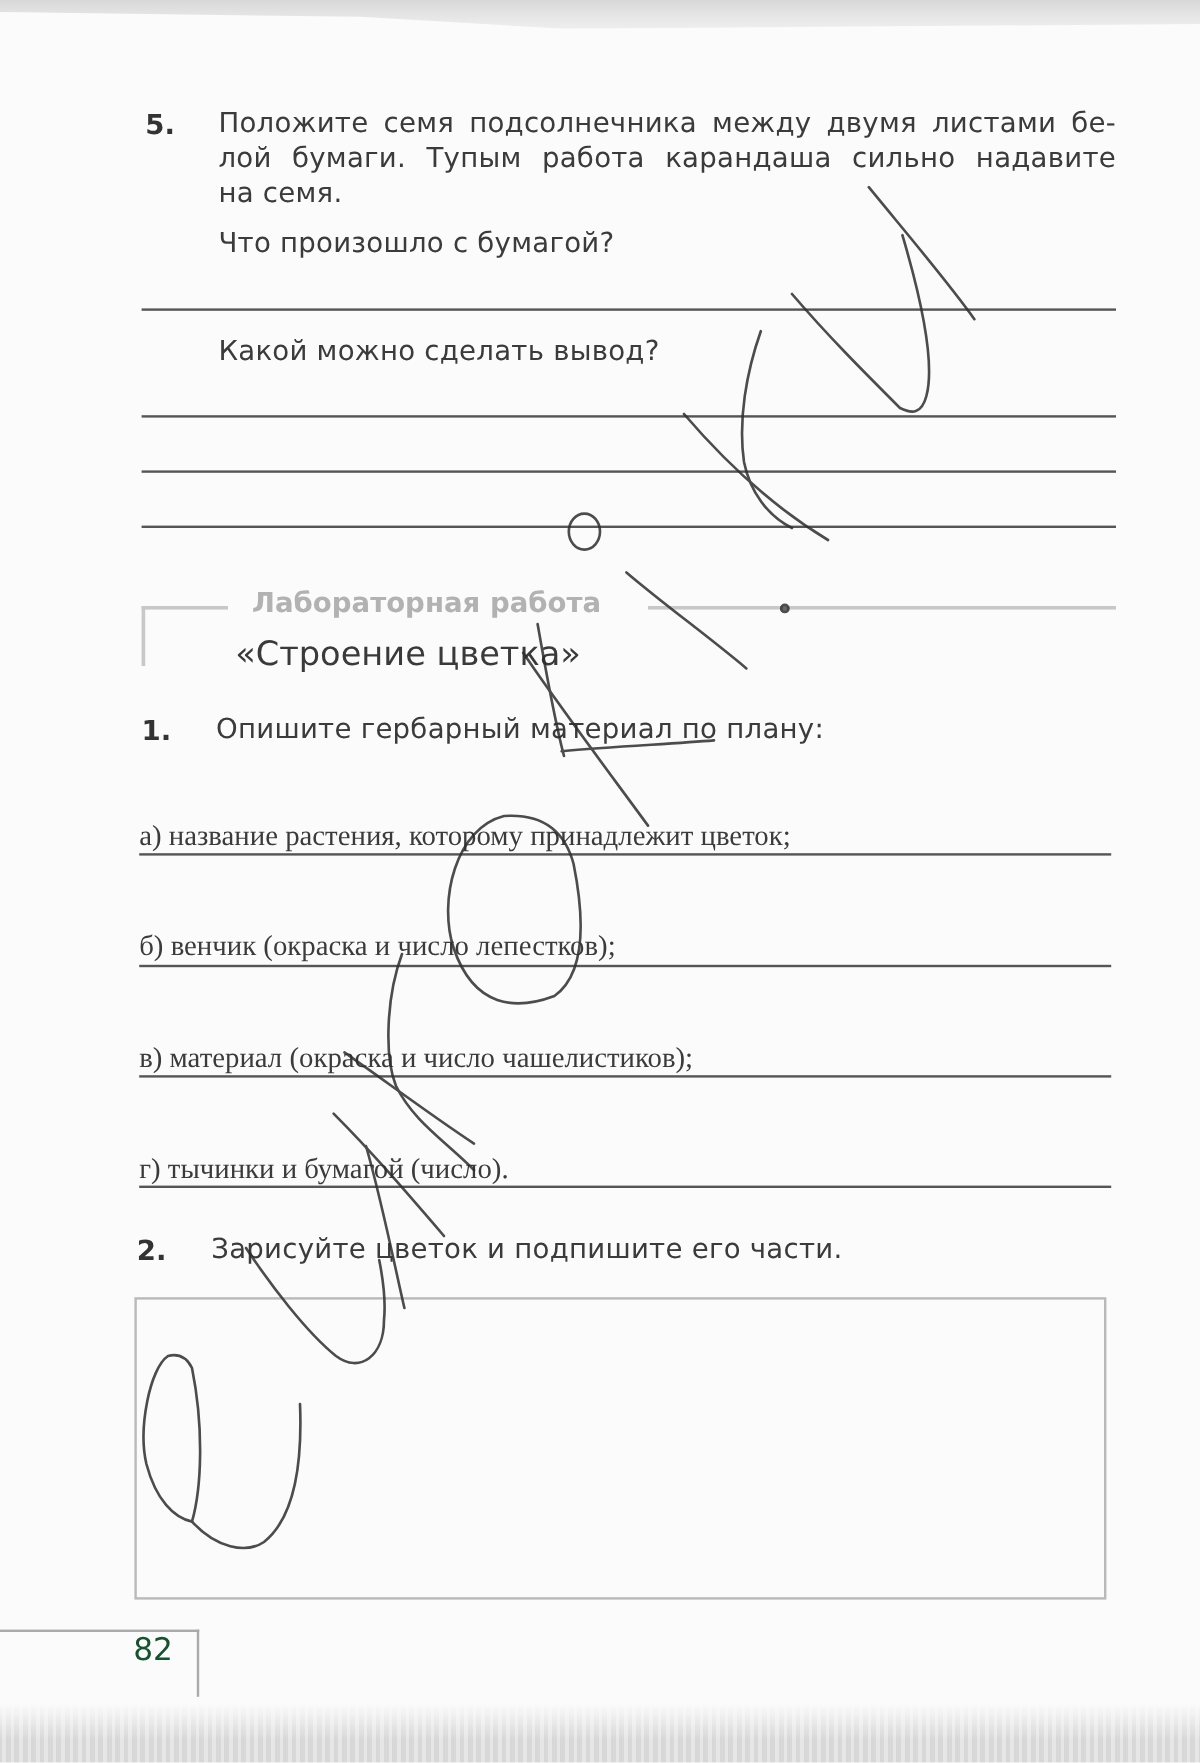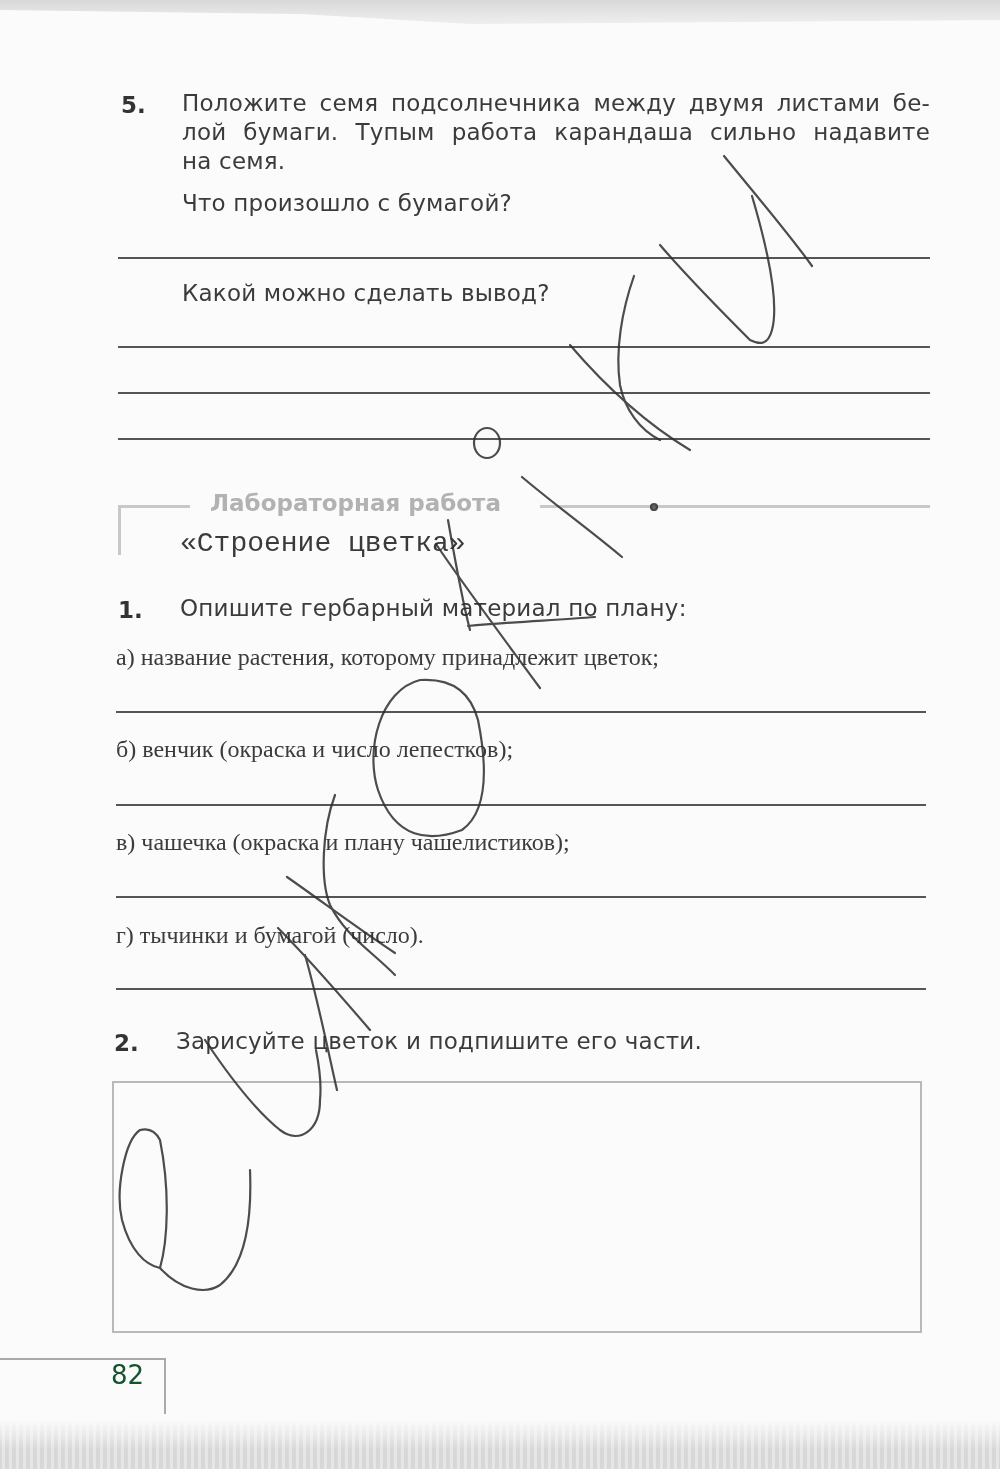--- a/index.html
+++ b/index.html
@@ -19,21 +19,21 @@
     background: repeating-linear-gradient(90deg, #d0d0d0 0 2px, #e2e2e2 2px 5px, #cfcfcf 5px 7px);
     opacity: .8;
     -webkit-mask-image: linear-gradient(180deg, transparent 0%, #000 60%);
             mask-image: linear-gradient(180deg, transparent 0%, #000 60%);
   }
   .abs { position: absolute; }
   .sans { font-family: "DejaVu Sans", "Liberation Sans", sans-serif; }
   .serif { font-family: "Liberation Serif", "DejaVu Serif", serif; }
   .num { font-weight: bold; font-size: 23px; color: #333; }
   .txt { font-size: 23px; color: #3b3b3b; letter-spacing: 0.2px; }
-  .ser { font-size: 24px; color: #3b3b3b; }
+  .ser { font-size: 24px; color: #3b3b3b; margin-top: 40px; }
   .rule { position: absolute; height: 1.5px; background: #555; }
   .lab-frame-h { position: absolute; height: 3px; background: #c8c8c8; }
   .lab-frame-v { position: absolute; width: 3px; background: #c8c8c8; }
   .lab-label { font-size: 23px; font-weight: bold; color: #b2b2b2; }
   .lab-title { font-size: 28px; color: #3a3a3a; }
   .drawbox { position: absolute; border: 2px solid #b9b9b9; box-sizing: border-box; }
   .page-no { font-size: 26px; color: #14532d; }
   .pn-frame-h { position: absolute; height: 2px; background: #aaa; }
   .pn-frame-v { position: absolute; width: 2px; background: #aaa; }
   svg.pencil { position: absolute; left: 0; top: 0; pointer-events: none; }
@@ -56,34 +56,34 @@
   <div class="rule" style="left:118px; top:346px; width:812px;"></div>
   <div class="rule" style="left:118px; top:392px; width:812px;"></div>
   <div class="rule" style="left:118px; top:438px; width:812px;"></div>
 </div>
 
 <div>
   <div class="lab-frame-h" style="left:118px; top:505px; width:72px;"></div>
   <div class="lab-frame-v" style="left:118px; top:505px; height:50px;"></div>
   <div class="abs sans lab-label" style="left:210px; top:490px;text-align:right;">Лабораторная работа</div>
   <div class="lab-frame-h" style="left:540px; top:505px; width:390px;"></div>
-  <div class="abs sans lab-title" style="left:180px; top:528px;font-family:Liberation Mono, monospace;">«Строение цветка»</div>
+  <div class="abs sans lab-title" style="left:196px; top:528px;">«Строение цветка»</div>
 </div>
 
 <div>
   <span class="abs sans num" style="left:118px; top:597px; font-weight:bold;">1.</span>
   <div class="abs sans txt" style="left:180px; top:595px;">Опишите гербарный материал по плану:</div>
 
   <div class="abs serif ser" style="left:116px; top:644px;">а) название растения, которому принадлежит цветок;</div>
   <div class="rule" style="left:116px; top:711px; width:810px;"></div>
 
   <div class="abs serif ser" style="left:116px; top:736px;">б) венчик (окраска и число лепестков);</div>
   <div class="rule" style="left:116px; top:804px; width:810px;"></div>
 
-  <div class="abs serif ser" style="left:116px; top:829px;">в) чашечка (окраска и плану чашелистиков);</div>
+  <div class="abs serif ser" style="left:116px; top:829px;">в) материал (окраска и число чашелистиков);</div>
   <div class="rule" style="left:116px; top:896px; width:810px;"></div>
 
   <div class="abs serif ser" style="left:116px; top:922px;">г) тычинки и бумагой (число).</div>
   <div class="rule" style="left:116px; top:988px; width:810px;"></div>
 </div>
 
 <div>
   <span class="abs sans num" style="left:114px; top:1030px;">2.</span>
   <div class="abs sans txt" style="left:176px; top:1028px;">Зарисуйте цветок и подпишите его части.</div>
   <div class="drawbox" style="left:112px; top:1081px; width:810px; height:252px;"></div>

